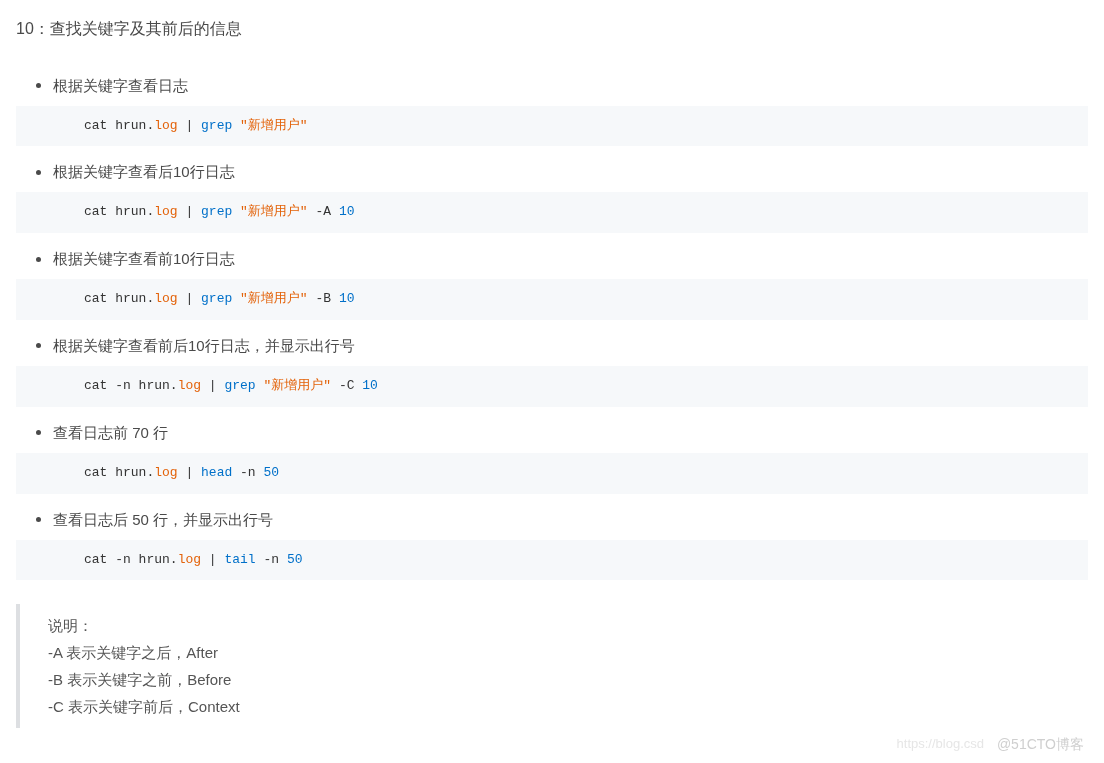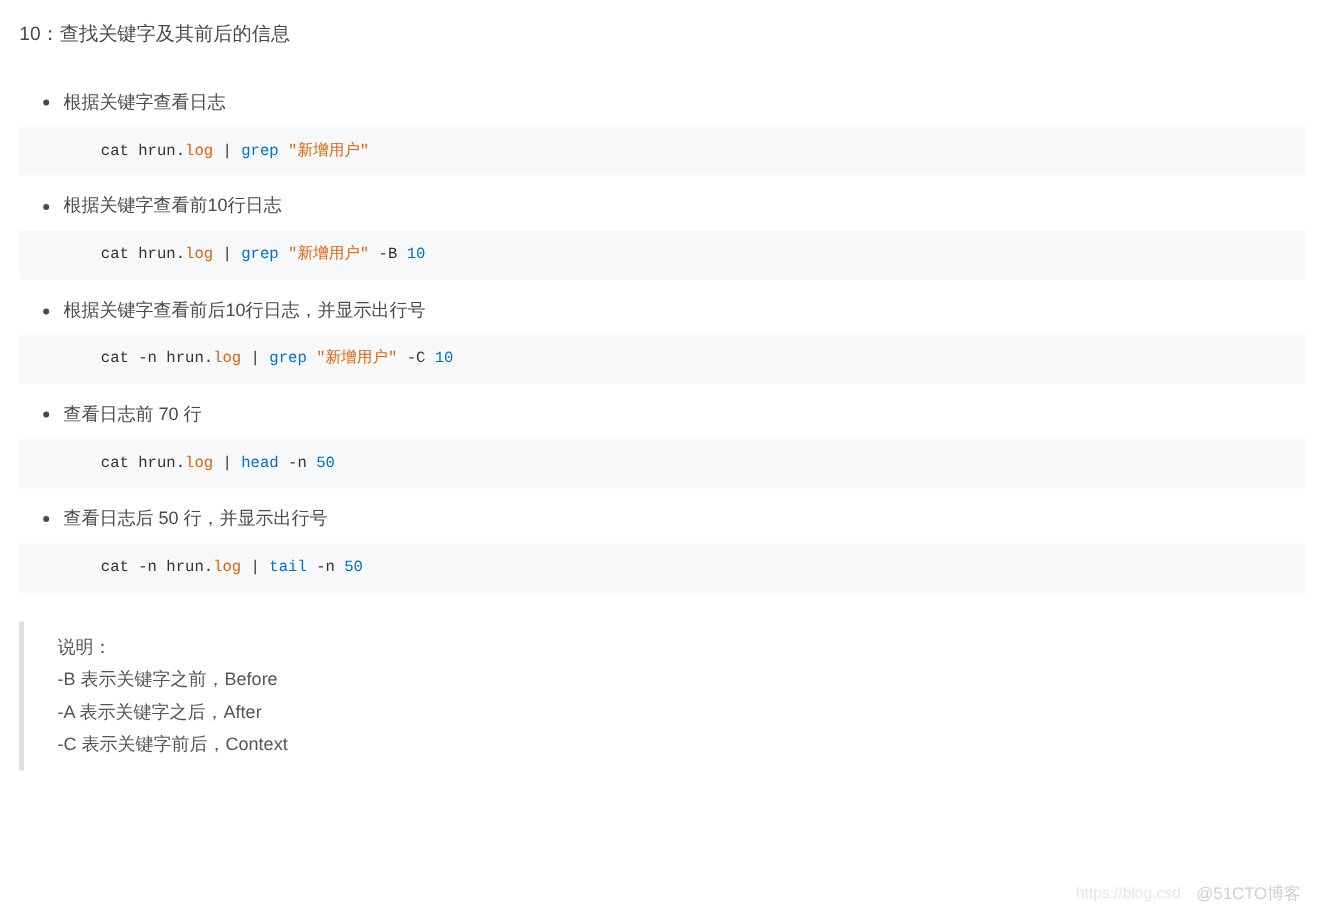--- a/index.html
+++ b/index.html
@@ -97,20 +97,27 @@
     <li class="section-item">
       <div class="bullet-row">
         <span class="bullet"></span>
         <span class="bullet-text">根据关键字查看日志</span>
       </div>
       <div class="code-block"><span class="tok-plain">cat hrun.</span><span class="tok-orange">log</span><span class="tok-pipe"> | </span><span class="tok-blue">grep</span><span class="tok-plain"> </span><span class="tok-orange">"新增用户"</span></div>
     </li>
     <li class="section-item">
       <div class="bullet-row">
         <span class="bullet"></span>
+        <span class="bullet-text">根据关键字查看后10行日志</span>
+      </div>
+      <div class="code-block"><span class="tok-plain">cat hrun.</span><span class="tok-orange">log</span><span class="tok-pipe"> | </span><span class="tok-blue">grep</span><span class="tok-plain"> </span><span class="tok-orange">"新增用户"</span><span class="tok-plain"> -A </span><span class="tok-blue">10</span></div>
+    </li>
+    <li class="section-item">
+      <div class="bullet-row">
+        <span class="bullet"></span>
         <span class="bullet-text">根据关键字查看前10行日志</span>
       </div>
       <div class="code-block"><span class="tok-plain">cat hrun.</span><span class="tok-orange">log</span><span class="tok-pipe"> | </span><span class="tok-blue">grep</span><span class="tok-plain"> </span><span class="tok-orange">"新增用户"</span><span class="tok-plain"> -B </span><span class="tok-blue">10</span></div>
     </li>
     <li class="section-item">
       <div class="bullet-row">
         <span class="bullet"></span>
         <span class="bullet-text">根据关键字查看前后10行日志，并显示出行号</span>
       </div>
       <div class="code-block"><span class="tok-plain">cat -n hrun.</span><span class="tok-orange">log</span><span class="tok-pipe"> | </span><span class="tok-blue">grep</span><span class="tok-plain"> </span><span class="tok-orange">"新增用户"</span><span class="tok-plain"> -C </span><span class="tok-blue">10</span></div>
@@ -127,20 +134,20 @@
         <span class="bullet"></span>
         <span class="bullet-text">查看日志后 50 行，并显示出行号</span>
       </div>
       <div class="code-block"><span class="tok-plain">cat -n hrun.</span><span class="tok-orange">log</span><span class="tok-pipe"> | </span><span class="tok-blue">tail</span><span class="tok-plain"> -n </span><span class="tok-blue">50</span></div>
     </li>
   </ul>
 
 <div class="desc-block">
   <div class="desc-line">说明：</div>
   <div id="desc-lines">
+      <div class="desc-line">-A 表示关键字之后，After</div>
       <div class="desc-line">-B 表示关键字之前，Before</div>
-      <div class="desc-line">-A 表示关键字之后，After</div>
       <div class="desc-line">-C 表示关键字前后，Context</div>
     </div>
 </div>
 
 <div class="watermark-left">https://blog.csd</div>
 <div class="watermark">@51CTO博客</div>
 
 </body></html>

